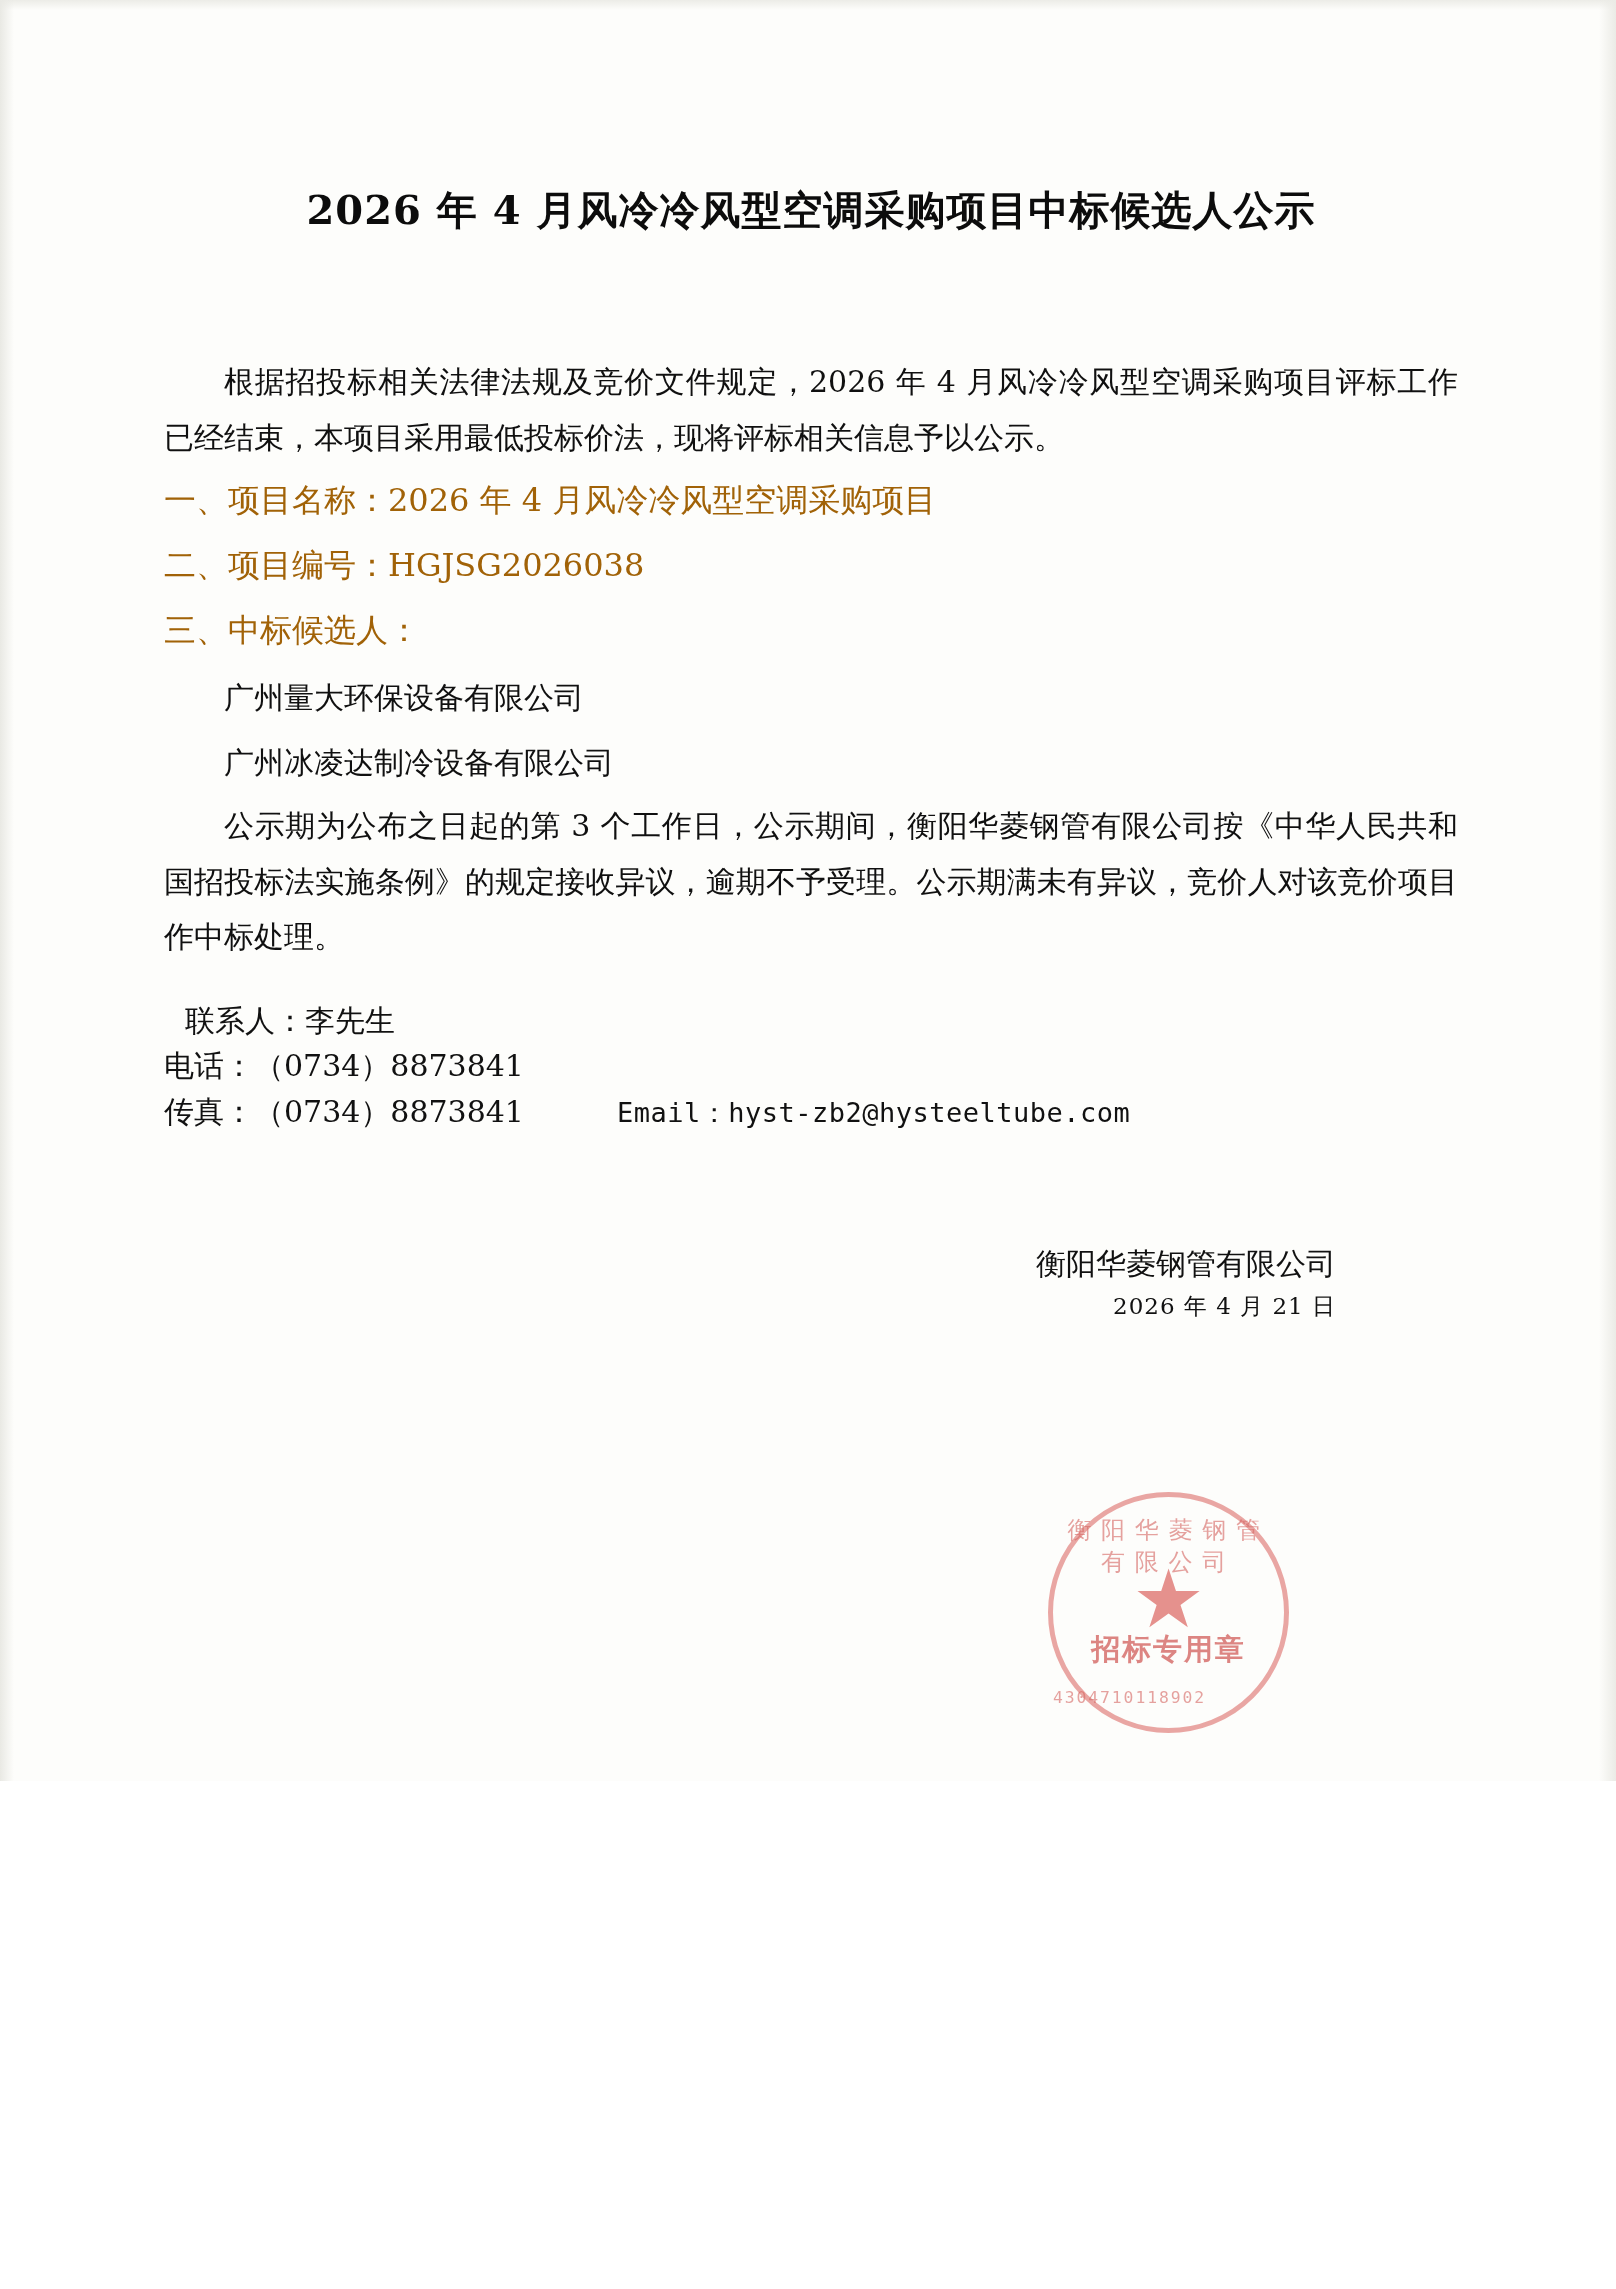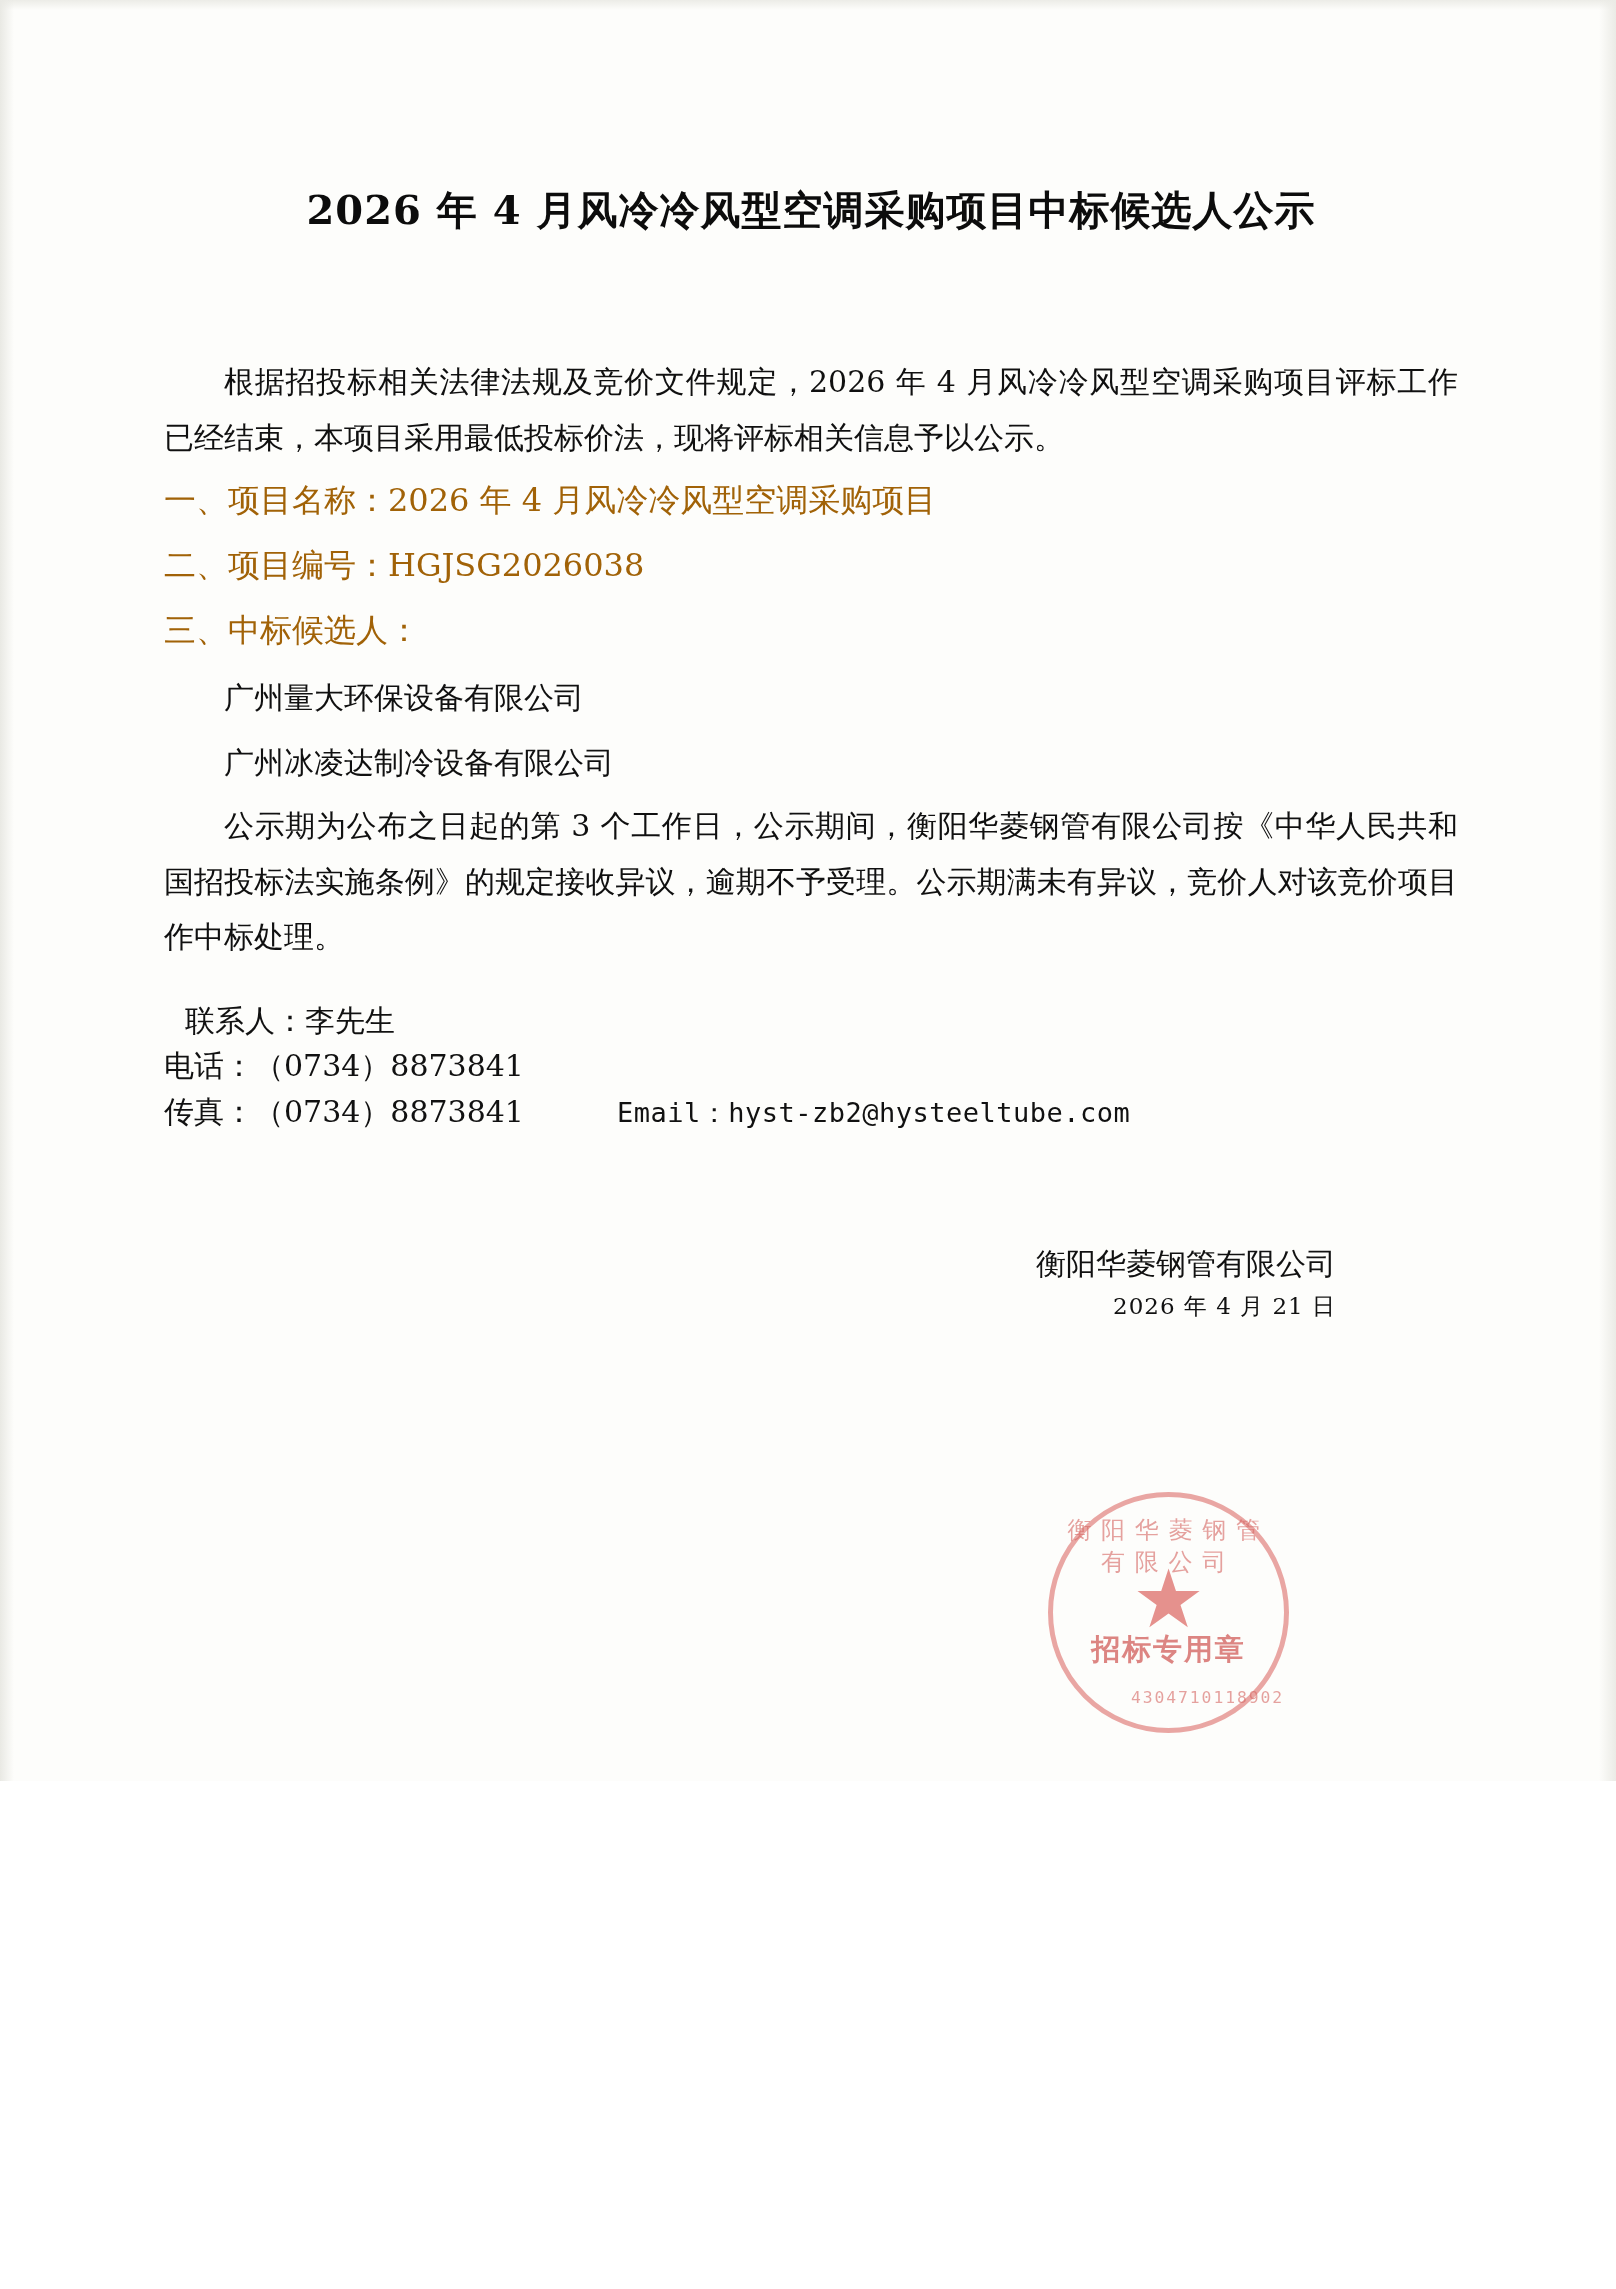--- a/index.html
+++ b/index.html
@@ -165,21 +165,21 @@
     top: 17.4px;
     text-align: center;
     font-size: 24px;
     color: rgba(198, 46, 42, 0.62);
     letter-spacing: 9.7px;
   }
   .seal-code {
     position: absolute;
     left: 0; right: 0;
     bottom: 21px;
-    text-align: right;
+    text-align: left;
     font-size: 16.4px;
     color: rgba(198, 46, 42, 0.62);
     letter-spacing: 1.9px;
     font-family: "DejaVu Sans Mono", "Liberation Mono", monospace;
   }
 
   .page-number {
     position: absolute;
     left: 0;
     right: 0;

